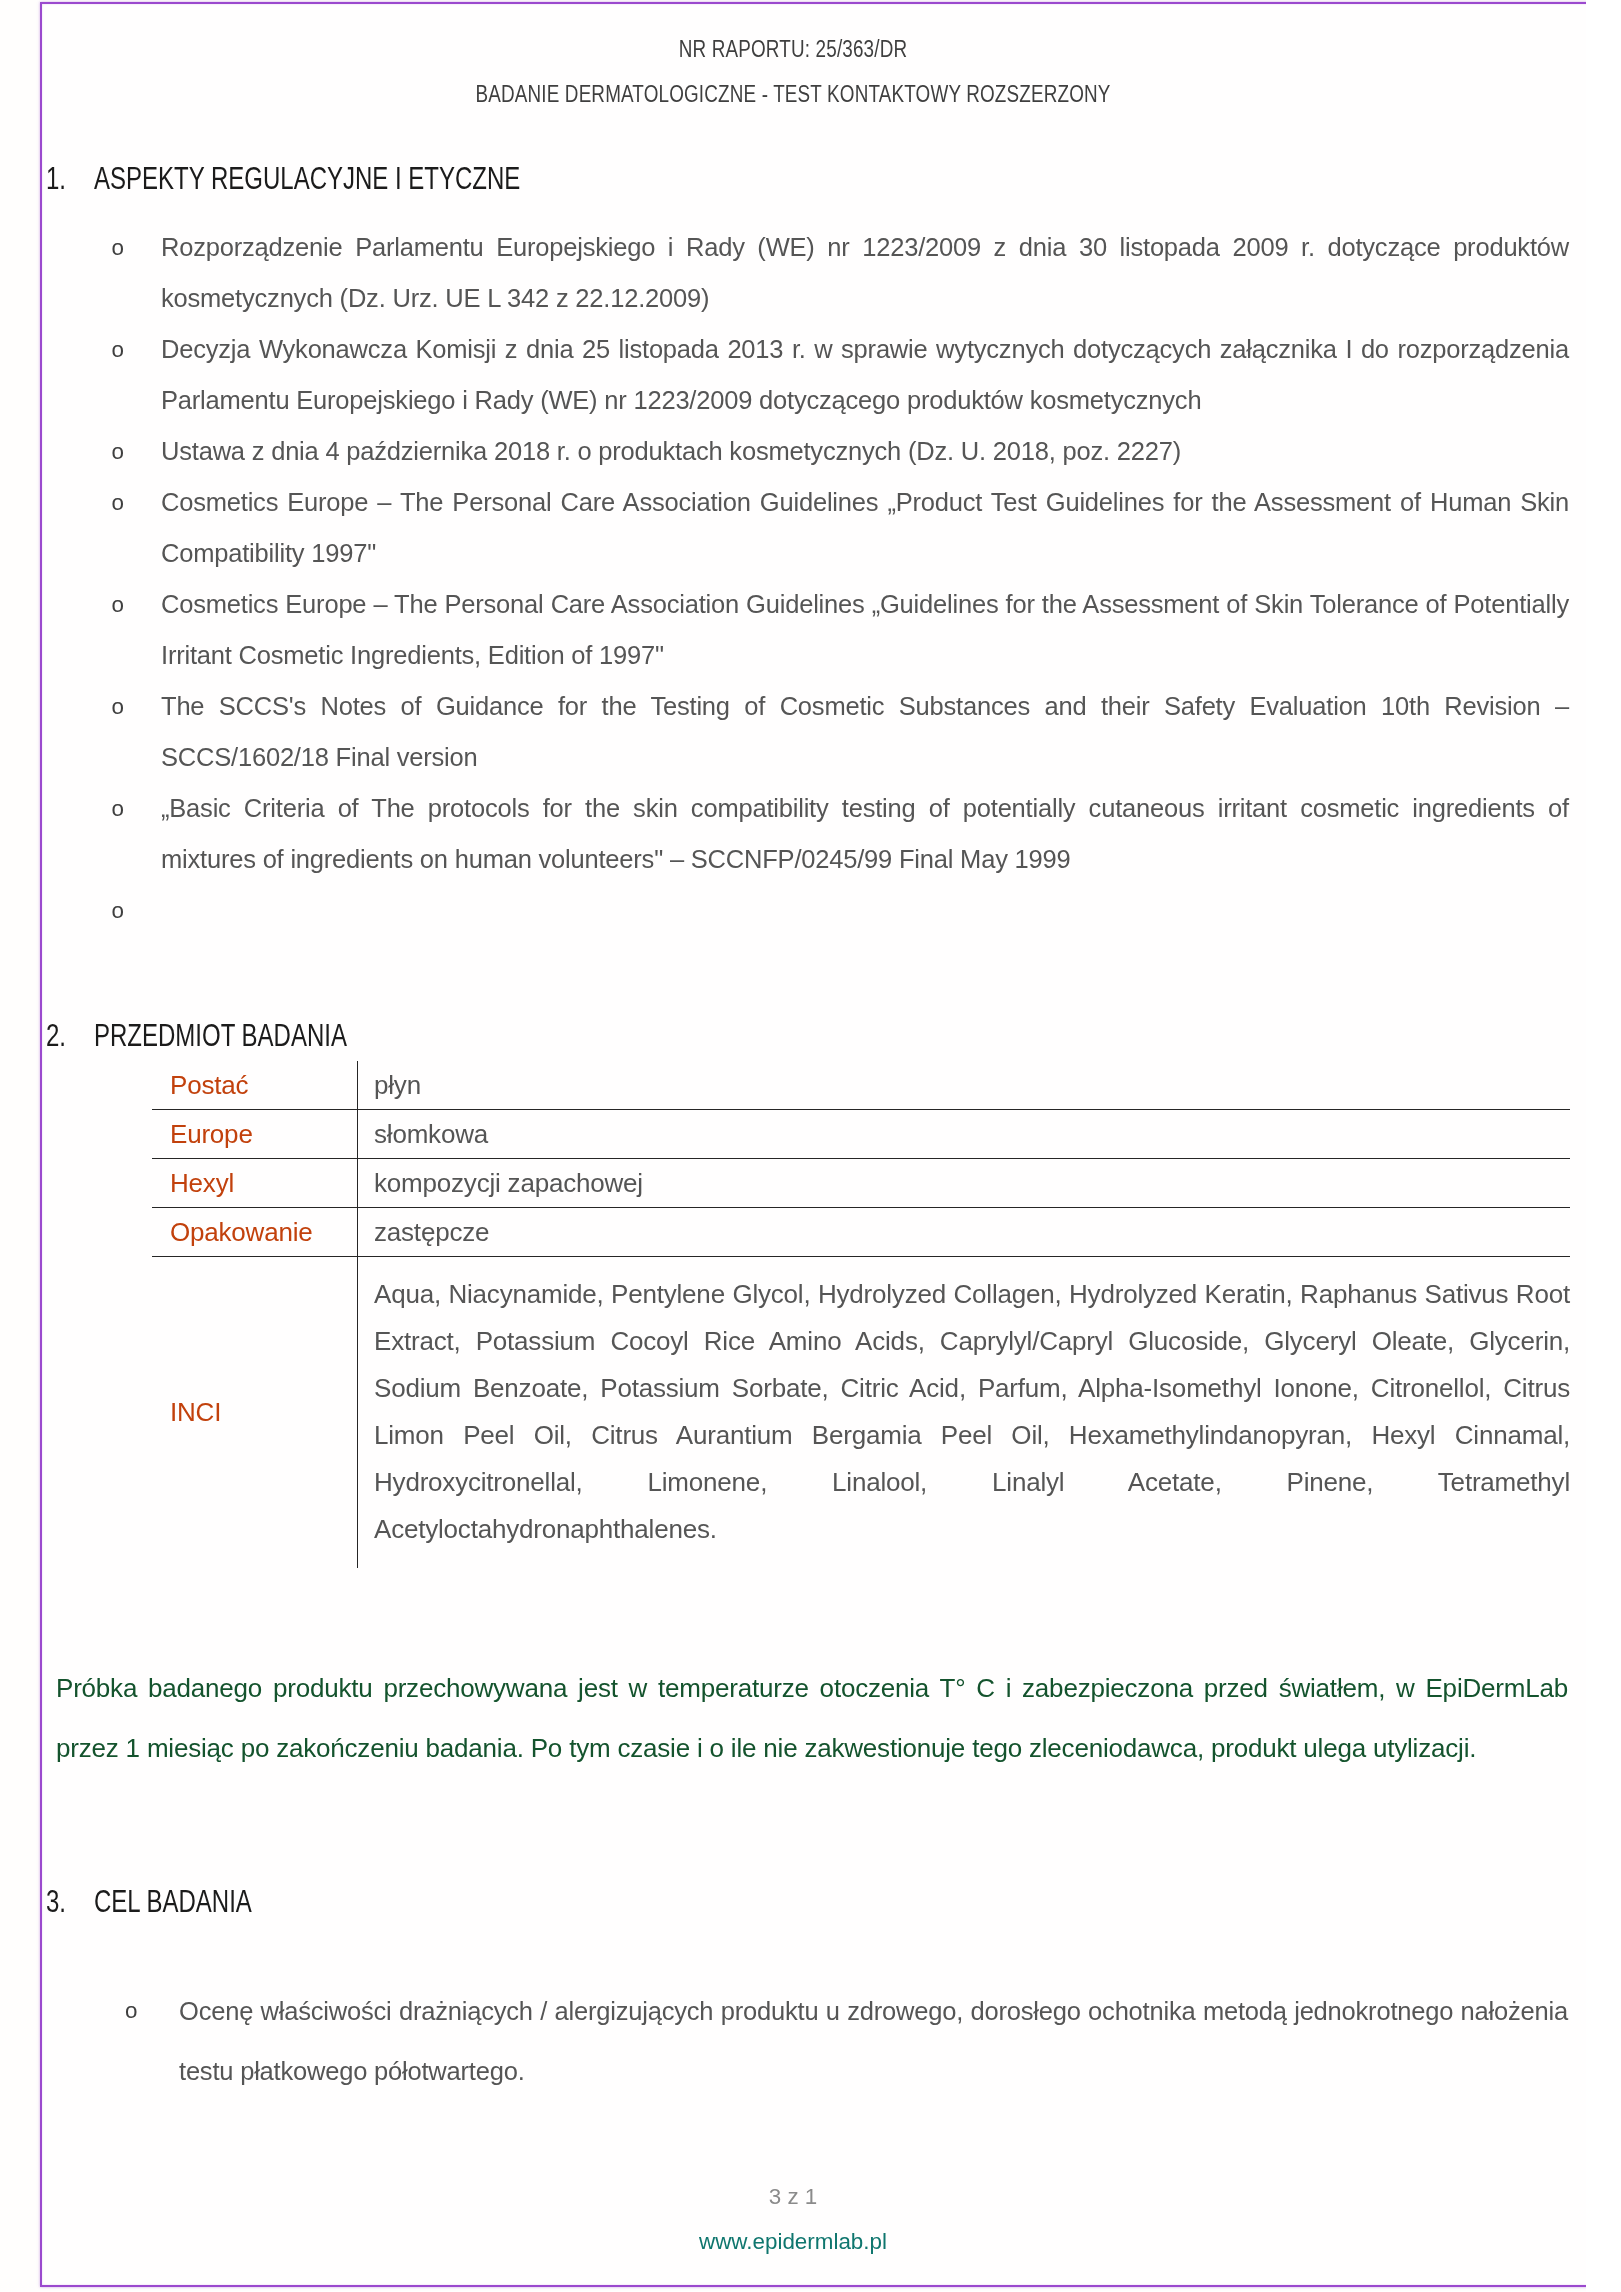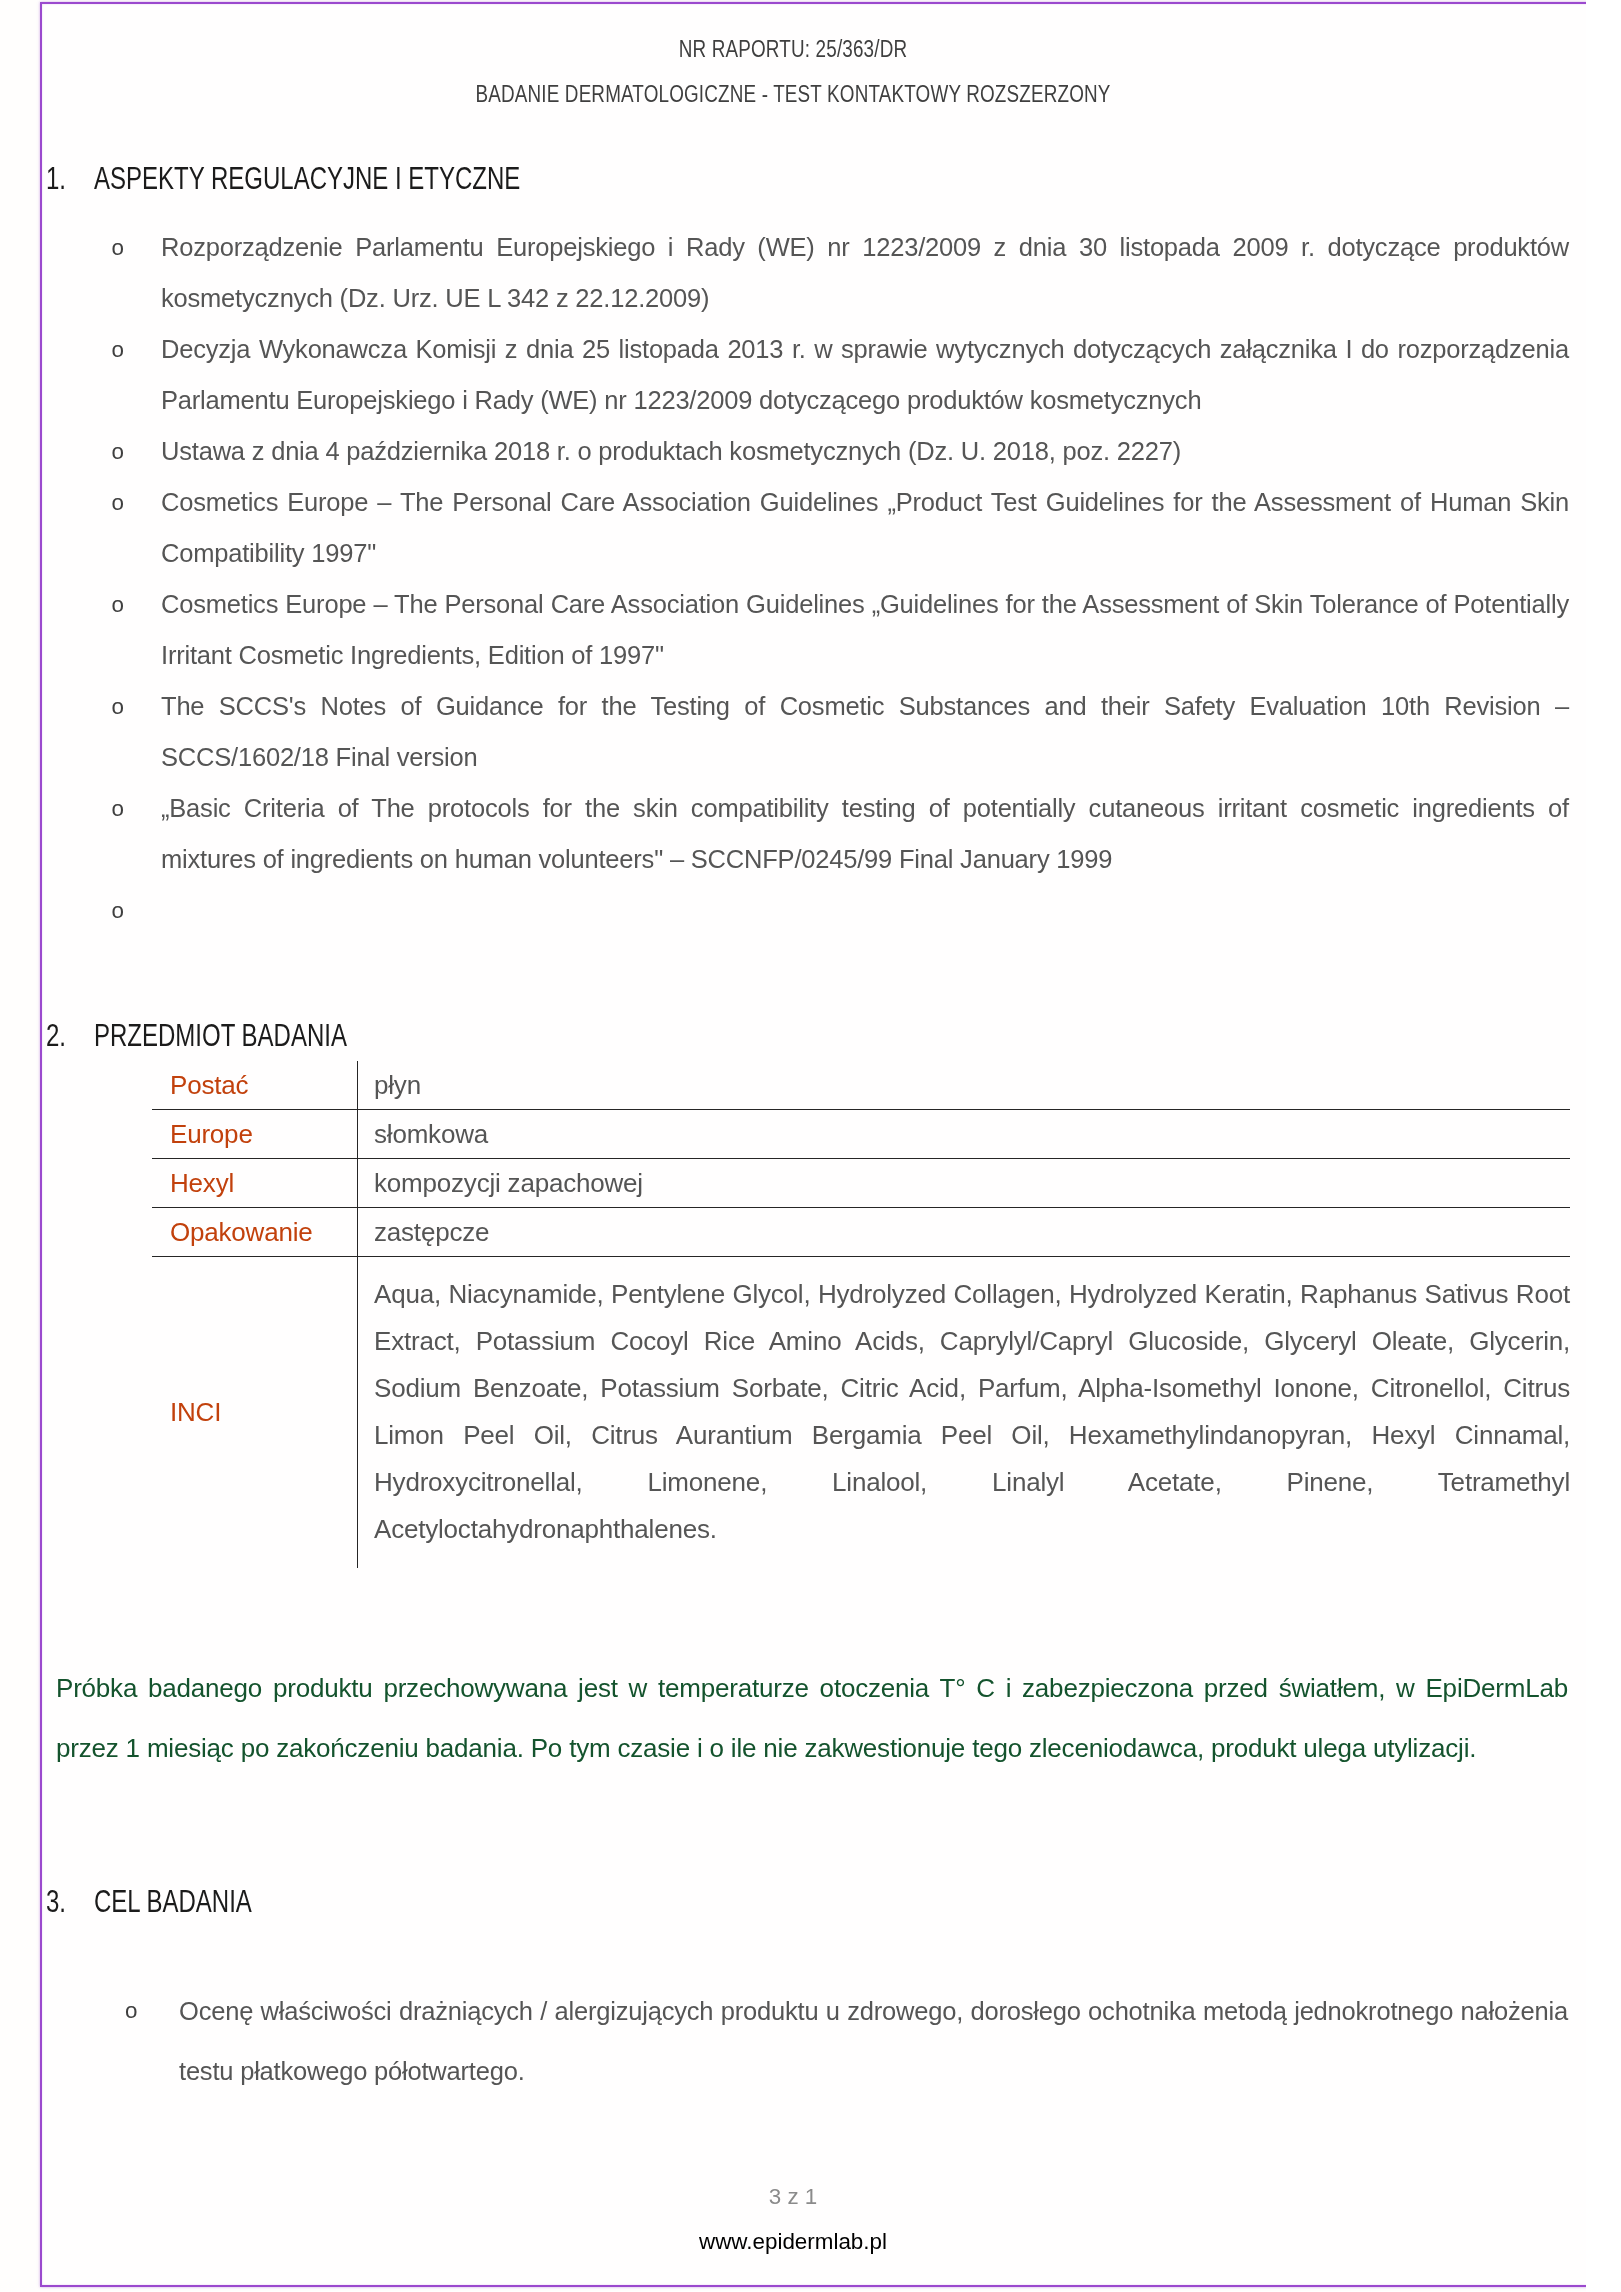--- a/index.html
+++ b/index.html
@@ -55,21 +55,21 @@
   }
   .goal-intro{
     position:absolute;left:56px;top:1926px;width:1512px;
     font-size:26px;line-height:54px;color:#555555;letter-spacing:-0.2px;
   }
   
   .footer{
     position:absolute;left:0;top:2174px;width:100%;text-align:center;
     font-size:22.4px;line-height:45px;color:#8b8b8b;
   }
-  .footer .site{color:#000000;text-decoration:none;}
+  .footer .site{color:#0f766e;text-decoration:none;}
 </style>
 </head>
 <body>
 
 <div class="page">
   <div class="frame"></div>
 
   <div class="header">
     <div>NR RAPORTU: 25/363/DR</div>
     <div>BADANIE DERMATOLOGICZNE - TEST KONTAKTOWY ROZSZERZONY</div>
@@ -100,21 +100,21 @@
     <li>
       <span class="mk">o</span>
       <span>Cosmetics Europe – The Personal Care Association Guidelines „Guidelines for the Assessment of Skin Tolerance of Potentially Irritant Cosmetic Ingredients, Edition of 1997"</span>
     </li>
     <li>
       <span class="mk">o</span>
       <span>The SCCS's Notes of Guidance for the Testing of Cosmetic Substances and their Safety Evaluation 10th Revision – SCCS/1602/18 Final version</span>
     </li>
     <li>
       <span class="mk">o</span>
-      <span>„Basic Criteria of The protocols for the skin compatibility testing of potentially cutaneous irritant cosmetic ingredients of mixtures of ingredients on human volunteers" – SCCNFP/0245/99 Final January 1999</span>
+      <span>„Basic Criteria of The protocols for the skin compatibility testing of potentially cutaneous irritant cosmetic ingredients of mixtures of ingredients on human volunteers" – SCCNFP/0245/99 Final May 1999</span>
     </li>
     <li>
       <span class="mk">o</span>
     </li>
   </ul>
 
   <div class="h-sec" style="left:46px;top:1015px;">
     <span class="num">2.</span>
     <span>PRZEDMIOT BADANIA</span>
   </div>

